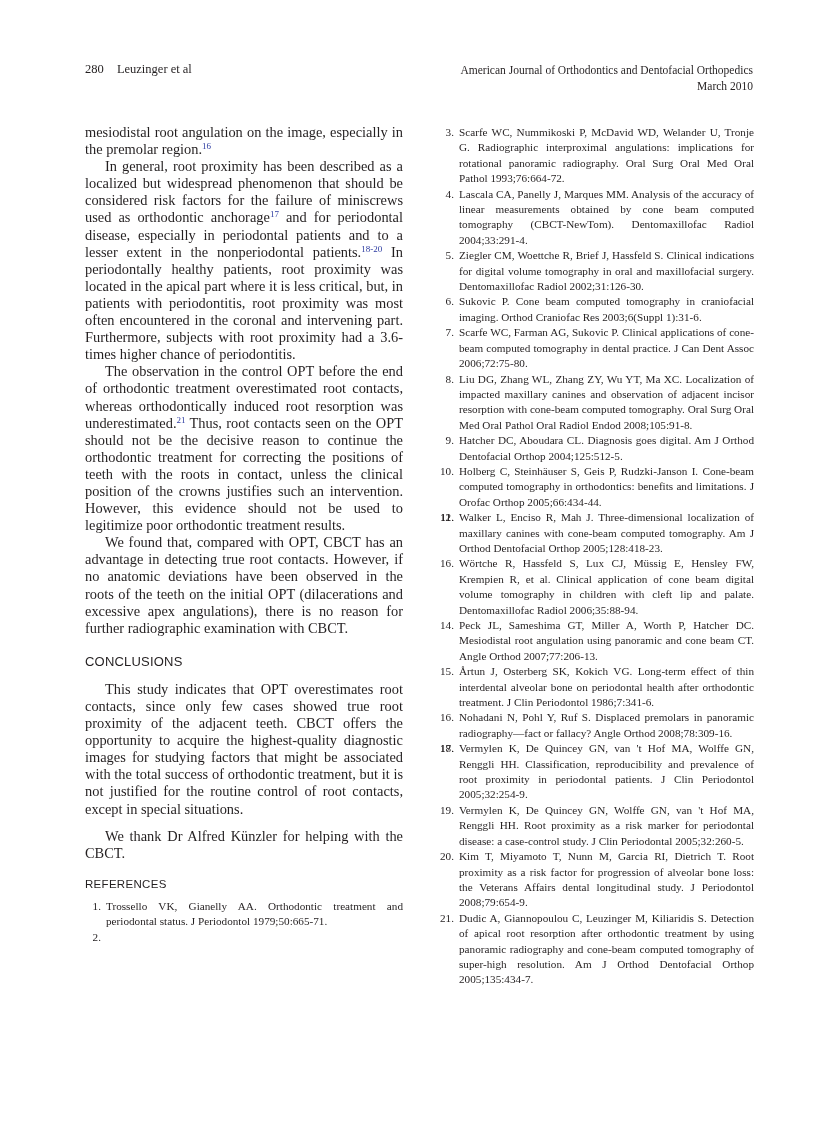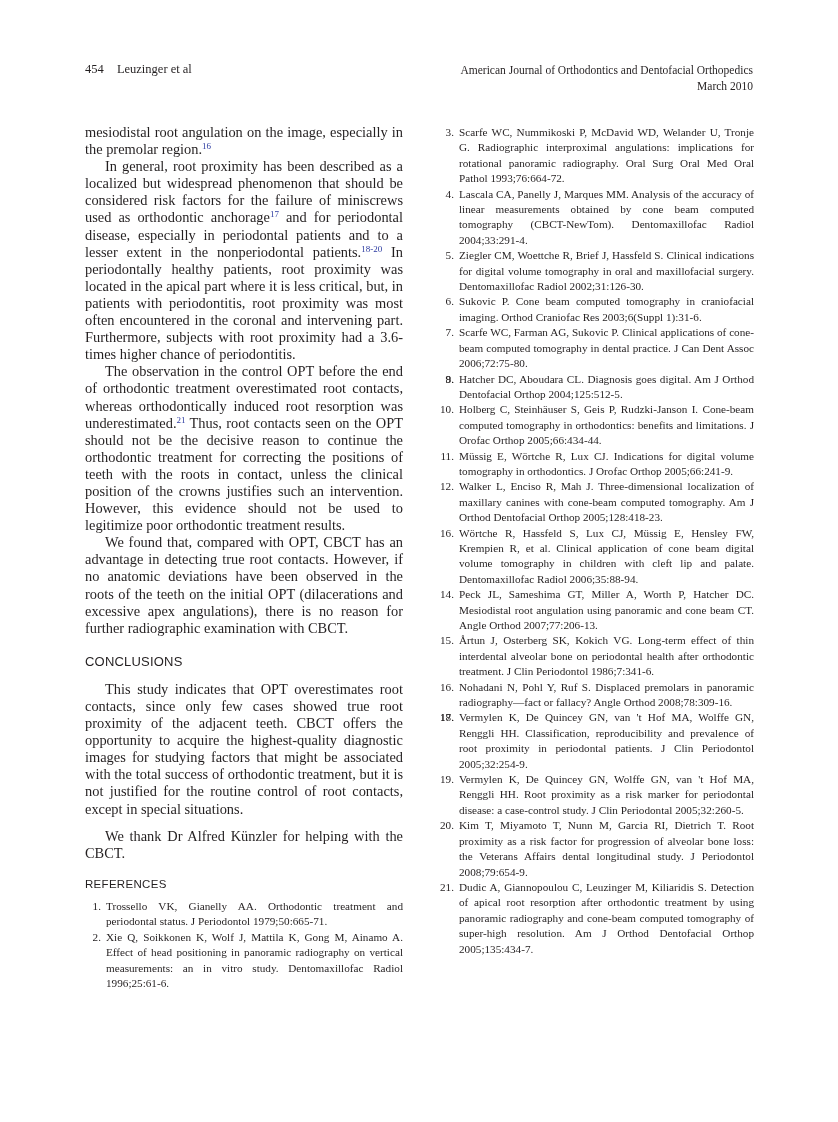--- a/index.html
+++ b/index.html
@@ -19,56 +19,56 @@
   ol.refs li { position: relative; padding-left: 20px; font-size: 11.2px; line-height: 15.4px; text-align: justify; }
   ol.refs li .num { position: absolute; left: 0; top: 0; width: 16px; text-align: right; }
   .col-left ol.refs li { padding-left: 21px; }
   .col-right { position: absolute; left: 438px; top: 125px; width: 316px; }
   .col-right ol.refs li { padding-left: 21px; }
 </style>
 </head>
 <body>
 
 <div class="hdr-left">
-  <span class="pg">454</span>
+  <span class="pg">280</span>
   <span>Leuzinger et al</span>
 </div>
 <div class="hdr-right">
   <div>American Journal of Orthodontics and Dentofacial Orthopedics</div>
   <div>March 2010</div>
 </div>
 
 <div class="col-left">
   <p class="noindent"><span>mesiodistal root angulation on the image, especially in the premolar region.</span><sup>16</sup></p>
   <p><span>In general, root proximity has been described as a localized but widespread phenomenon that should be considered risk factors for the failure of miniscrews used as orthodontic anchorage</span><sup>17</sup><span> and for periodontal disease, especially in periodontal patients and to a lesser extent in the nonperiodontal patients.</span><sup>18-20</sup><span> In periodontally healthy patients, root proximity was located in the apical part where it is less critical, but, in patients with periodontitis, root proximity was most often encountered in the coronal and intervening part. Furthermore, subjects with root proximity had a 3.6-times higher chance of periodontitis.</span></p>
   <p><span>The observation in the control OPT before the end of orthodontic treatment overestimated root contacts, whereas orthodontically induced root resorption was underestimated.</span><sup>21</sup><span> Thus, root contacts seen on the OPT should not be the decisive reason to continue the orthodontic treatment for correcting the positions of teeth with the roots in contact, unless the clinical position of the crowns justifies such an intervention. However, this evidence should not be used to legitimize poor orthodontic treatment results.</span></p>
   <p>We found that, compared with OPT, CBCT has an advantage in detecting true root contacts. However, if no anatomic deviations have been observed in the roots of the teeth on the initial OPT (dilacerations and excessive apex angulations), there is no reason for further radiographic examination with CBCT.</p>
 
   <div class="section-head">CONCLUSIONS</div>
   <p>This study indicates that OPT overestimates root contacts, since only few cases showed true root proximity of the adjacent teeth. CBCT offers the opportunity to acquire the highest-quality diagnostic images for studying factors that might be associated with the total success of orthodontic treatment, but it is not justified for the routine control of root contacts, except in special situations.</p>
   <p class="ack">We thank Dr Alfred Künzler for helping with the CBCT.</p>
 
   <div class="refs-head">REFERENCES</div>
   <ol class="refs">
     <li><span class="num">1.</span><span>Trossello VK, Gianelly AA. Orthodontic treatment and periodontal status. J Periodontol 1979;50:665-71.</span></li>
-    <li><span class="num">2.</span><span>Xie Q, Soikkonen K, Wolf J, Mattila K, Gong M, Ainamo A. Effect of head positioning in panoramic radiography on vertical measurements: an in vitro study. Dentomaxillofac Radiol 1996;25:61-6.</span></li>
+    <li><span class="num">2.</span></li>
   </ol>
 </div>
 
 <div class="col-right">
   <ol class="refs">
     <li><span class="num">3.</span><span>Scarfe WC, Nummikoski P, McDavid WD, Welander U, Tronje G. Radiographic interproximal angulations: implications for rotational panoramic radiography. Oral Surg Oral Med Oral Pathol 1993;76:664-72.</span></li>
     <li><span class="num">4.</span><span>Lascala CA, Panelly J, Marques MM. Analysis of the accuracy of linear measurements obtained by cone beam computed tomography (CBCT-NewTom). Dentomaxillofac Radiol 2004;33:291-4.</span></li>
     <li><span class="num">5.</span><span>Ziegler CM, Woettche R, Brief J, Hassfeld S. Clinical indications for digital volume tomography in oral and maxillofacial surgery. Dentomaxillofac Radiol 2002;31:126-30.</span></li>
     <li><span class="num">6.</span><span>Sukovic P. Cone beam computed tomography in craniofacial imaging. Orthod Craniofac Res 2003;6(Suppl 1):31-6.</span></li>
     <li><span class="num">7.</span><span>Scarfe WC, Farman AG, Sukovic P. Clinical applications of cone-beam computed tomography in dental practice. J Can Dent Assoc 2006;72:75-80.</span></li>
-    <li><span class="num">8.</span></li>
+    <li><span class="num">8.</span><span>Liu DG, Zhang WL, Zhang ZY, Wu YT, Ma XC. Localization of impacted maxillary canines and observation of adjacent incisor resorption with cone-beam computed tomography. Oral Surg Oral Med Oral Pathol Oral Radiol Endod 2008;105:91-8.</span></li>
     <li><span class="num">9.</span><span>Hatcher DC, Aboudara CL. Diagnosis goes digital. Am J Orthod Dentofacial Orthop 2004;125:512-5.</span></li>
     <li><span class="num">10.</span><span>Holberg C, Steinhäuser S, Geis P, Rudzki-Janson I. Cone-beam computed tomography in orthodontics: benefits and limitations. J Orofac Orthop 2005;66:434-44.</span></li>
-    <li><span class="num">11.</span><span>Müssig E, Wörtche R, Lux CJ. Indications for digital volume tomography in orthodontics. J Orofac Orthop 2005;66:241-9.</span></li>
+    <li><span class="num">11.</span></li>
     <li><span class="num">12.</span><span>Walker L, Enciso R, Mah J. Three-dimensional localization of maxillary canines with cone-beam computed tomography. Am J Orthod Dentofacial Orthop 2005;128:418-23.</span></li>
     <li><span class="num">16.</span><span>Wörtche R, Hassfeld S, Lux CJ, Müssig E, Hensley FW, Krempien R, et al. Clinical application of cone beam digital volume tomography in children with cleft lip and palate. Dentomaxillofac Radiol 2006;35:88-94.</span></li>
     <li><span class="num">14.</span><span>Peck JL, Sameshima GT, Miller A, Worth P, Hatcher DC. Mesiodistal root angulation using panoramic and cone beam CT. Angle Orthod 2007;77:206-13.</span></li>
     <li><span class="num">15.</span><span>Årtun J, Osterberg SK, Kokich VG. Long-term effect of thin interdental alveolar bone on periodontal health after orthodontic treatment. J Clin Periodontol 1986;7:341-6.</span></li>
     <li><span class="num">16.</span><span>Nohadani N, Pohl Y, Ruf S. Displaced premolars in panoramic radiography—fact or fallacy? Angle Orthod 2008;78:309-16.</span></li>
     <li><span class="num">17.</span></li>
     <li><span class="num">18.</span><span>Vermylen K, De Quincey GN, van 't Hof MA, Wolffe GN, Renggli HH. Classification, reproducibility and prevalence of root proximity in periodontal patients. J Clin Periodontol 2005;32:254-9.</span></li>
     <li><span class="num">19.</span><span>Vermylen K, De Quincey GN, Wolffe GN, van 't Hof MA, Renggli HH. Root proximity as a risk marker for periodontal disease: a case-control study. J Clin Periodontal 2005;32:260-5.</span></li>
     <li><span class="num">20.</span><span>Kim T, Miyamoto T, Nunn M, Garcia RI, Dietrich T. Root proximity as a risk factor for progression of alveolar bone loss: the Veterans Affairs dental longitudinal study. J Periodontol 2008;79:654-9.</span></li>
     <li><span class="num">21.</span><span>Dudic A, Giannopoulou C, Leuzinger M, Kiliaridis S. Detection of apical root resorption after orthodontic treatment by using panoramic radiography and cone-beam computed tomography of super-high resolution. Am J Orthod Dentofacial Orthop 2005;135:434-7.</span></li>

